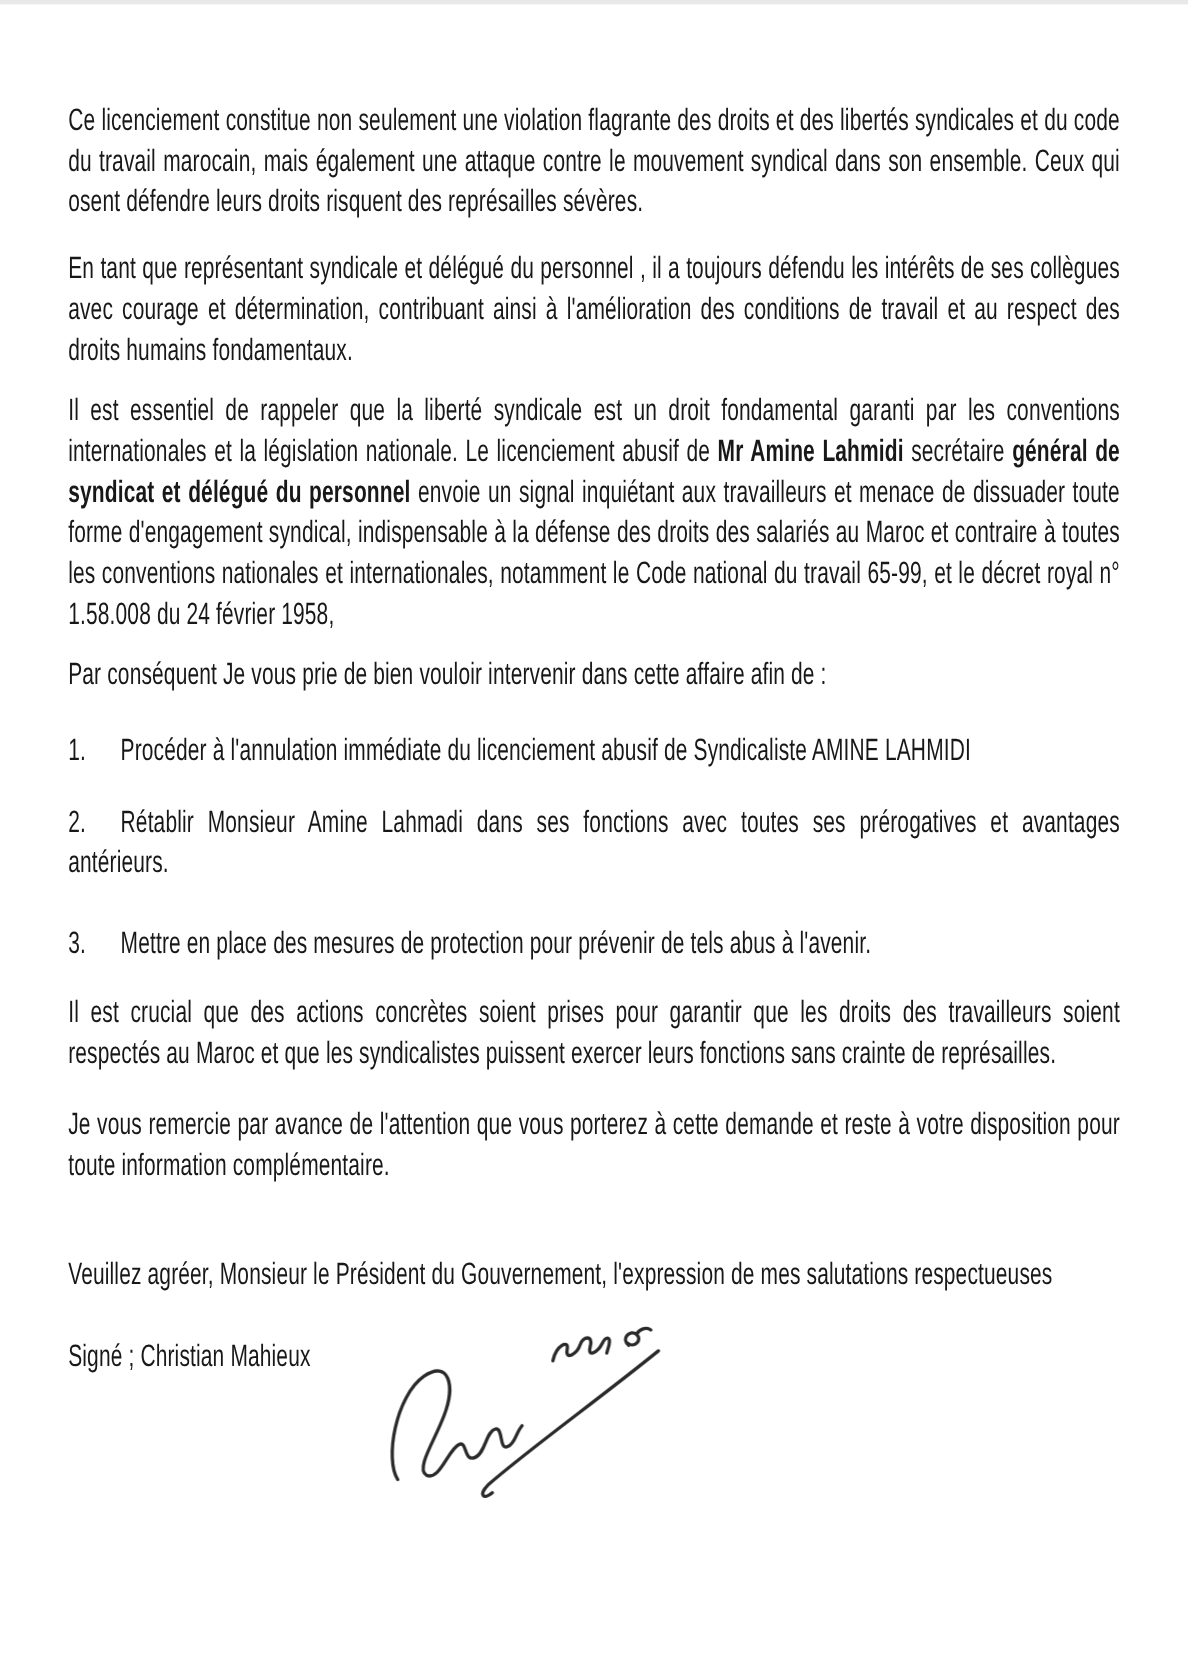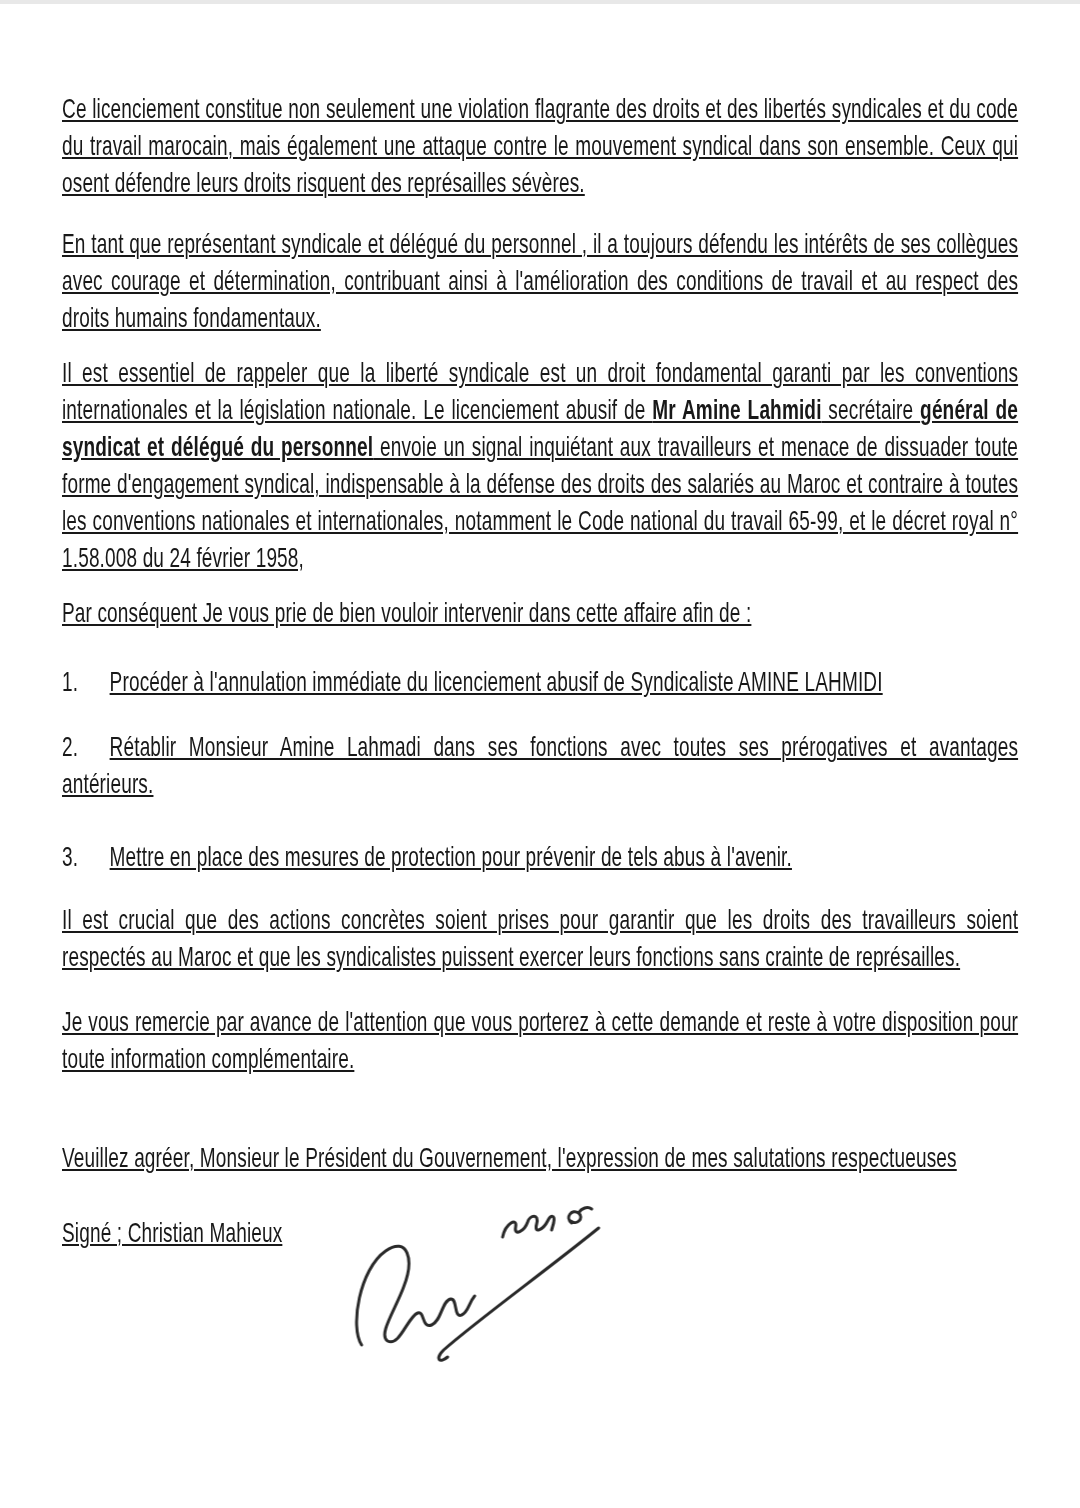--- a/index.html
+++ b/index.html
@@ -15,21 +15,20 @@
     color: #181818;
   }
   .top-edge {
     width: 100%;
     height: 4px;
     background: #e8e8e8;
   }
   .page {
     position: relative;
     padding: 86px 0 0 62px;
-    text-decoration: underline;
   }
   
   .condensed {
     width: 1406px;
     transform: scaleX(0.68);
     transform-origin: 0 0;
     font-size: 28px;
     line-height: 37px;
     letter-spacing: 0.2px;
   }

